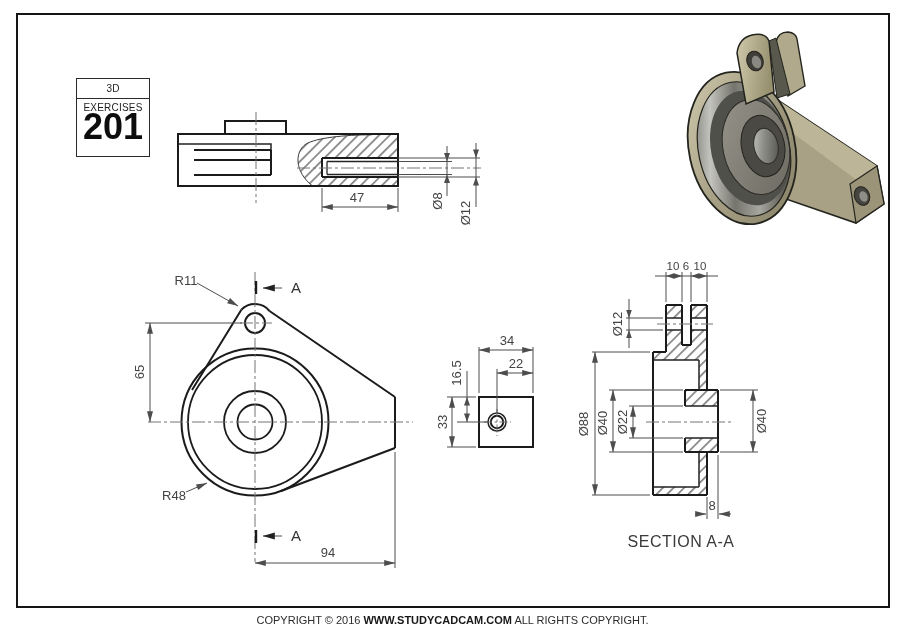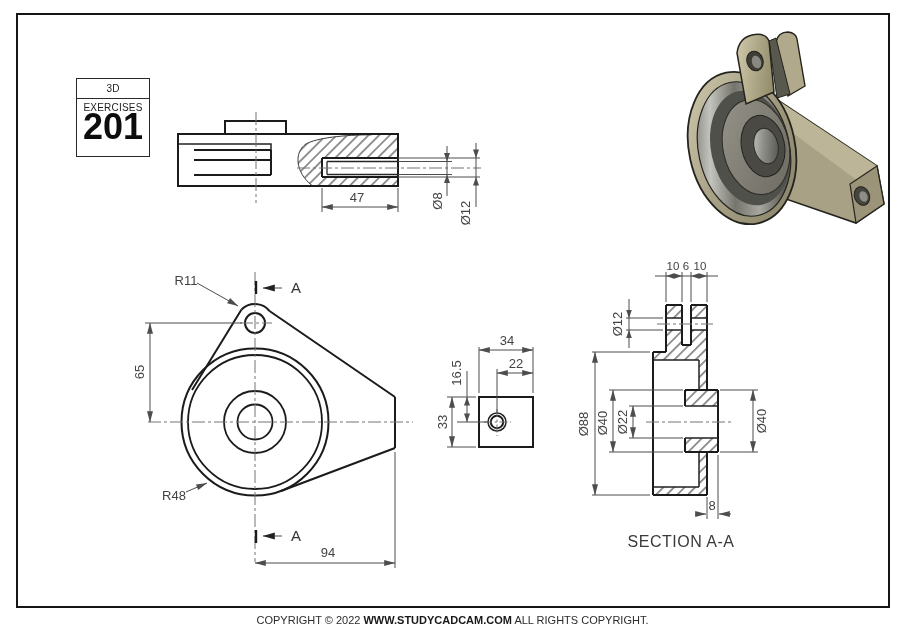--- a/index.html
+++ b/index.html
@@ -225,16 +225,16 @@
 
       <path d="M776,42 Q778,32 788,32 Q796,33 797,39 L805,86 L788,96 Z" fill="#b0a98b" stroke="#24241e" stroke-width="1.4"></path>
       <path d="M769,41 L776,38 L790,94 L777,98 Z" stroke="#24241e" stroke-width="1" fill="#59584c"></path>
       <path d="M737,53 Q739,38 752,35 Q765,32 769,41 L774,92 L746,104 Z" fill="url(#prongGrad)" stroke="#24241e" stroke-width="1.5"></path>
       <ellipse cx="755" cy="61" rx="8" ry="10" transform="rotate(-18 755 61)" fill="#3e3d37" stroke="#24241e" stroke-width="1"></ellipse>
       <ellipse cx="756.5" cy="62" rx="4.5" ry="6.5" transform="rotate(-18 756.5 62)" fill="#8a8981"></ellipse>
     </g>
   </svg>
 
   <div class="footer">
-    <span>COPYRIGHT © 2022 </span><span class="site">WWW.STUDYCADCAM.COM</span><span> ALL RIGHTS COPYRIGHT.</span>
+    <span>COPYRIGHT © 2016 </span><span class="site">WWW.STUDYCADCAM.COM</span><span> ALL RIGHTS COPYRIGHT.</span>
   </div>
 
 </div>
 
 </body></html>

